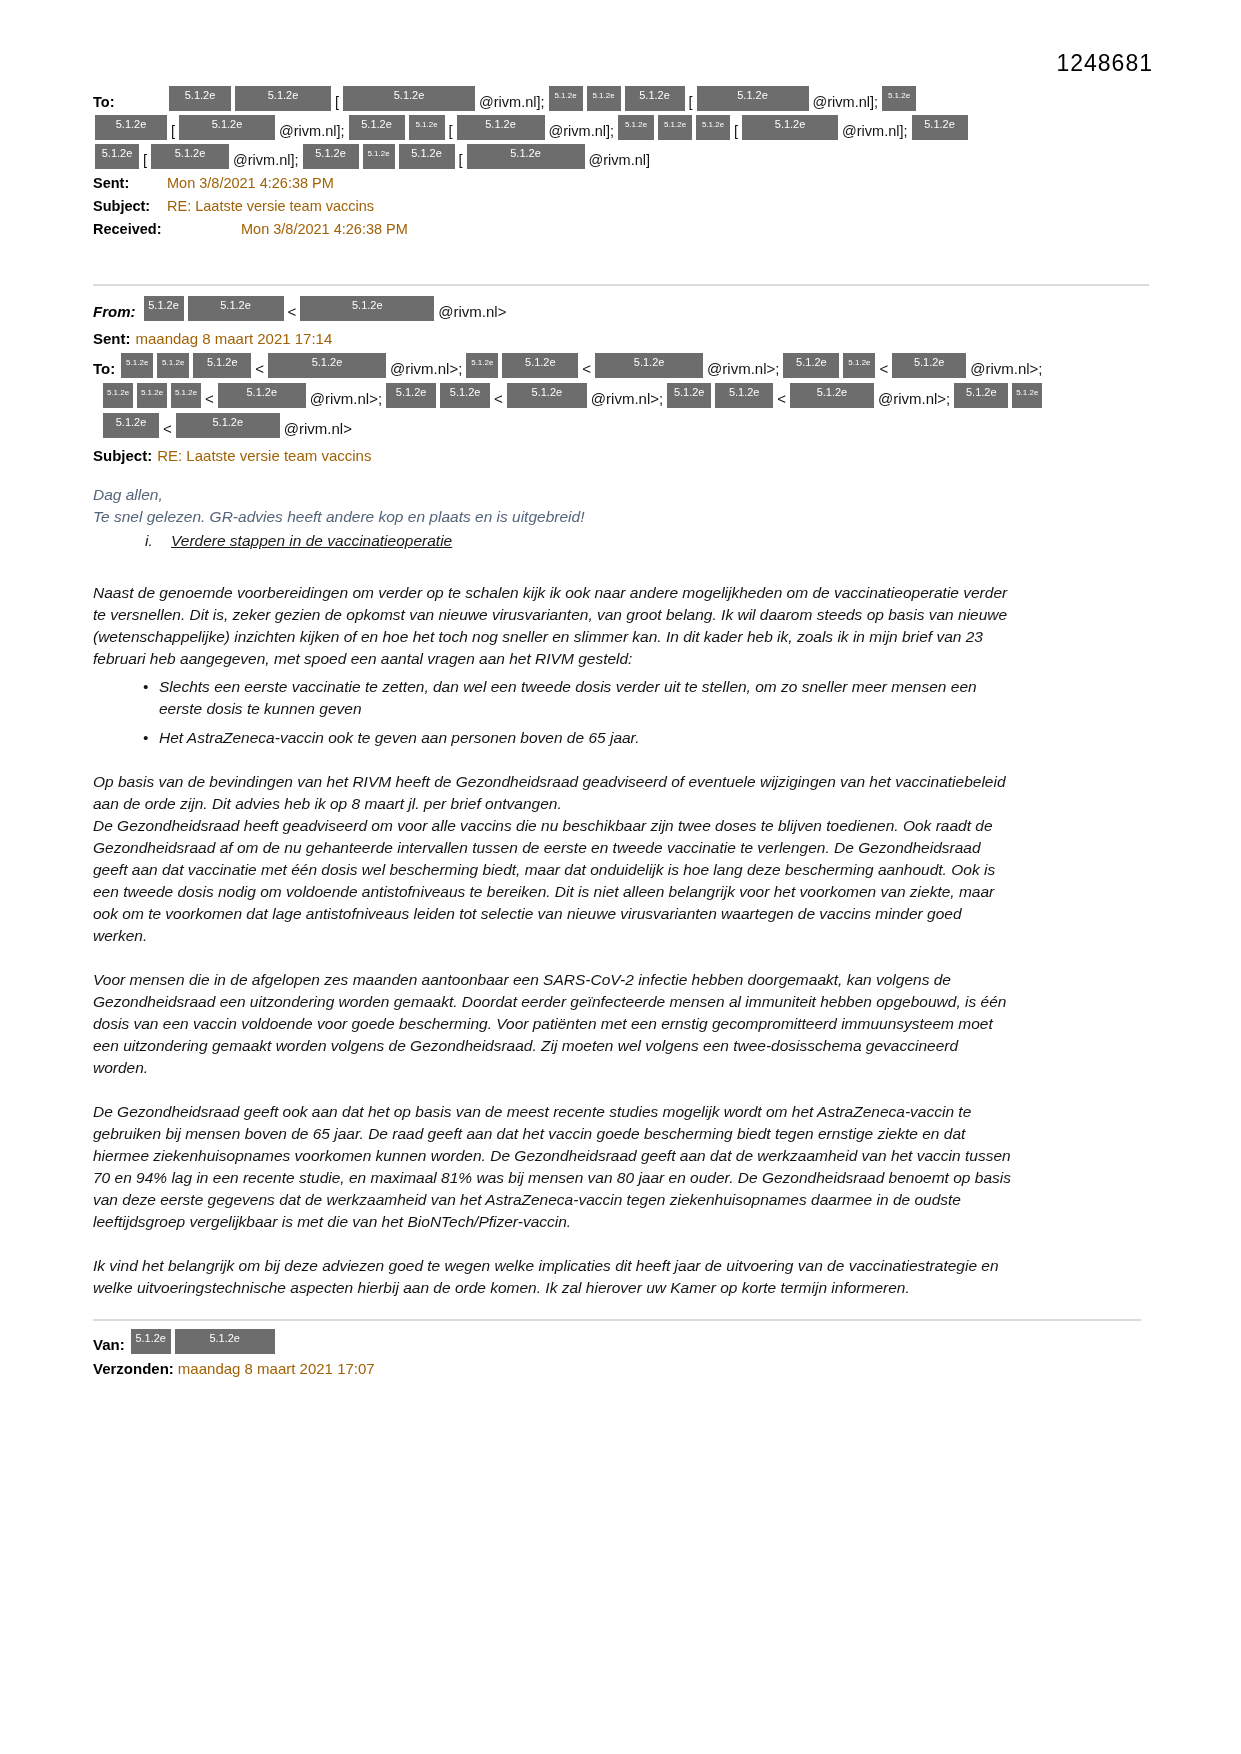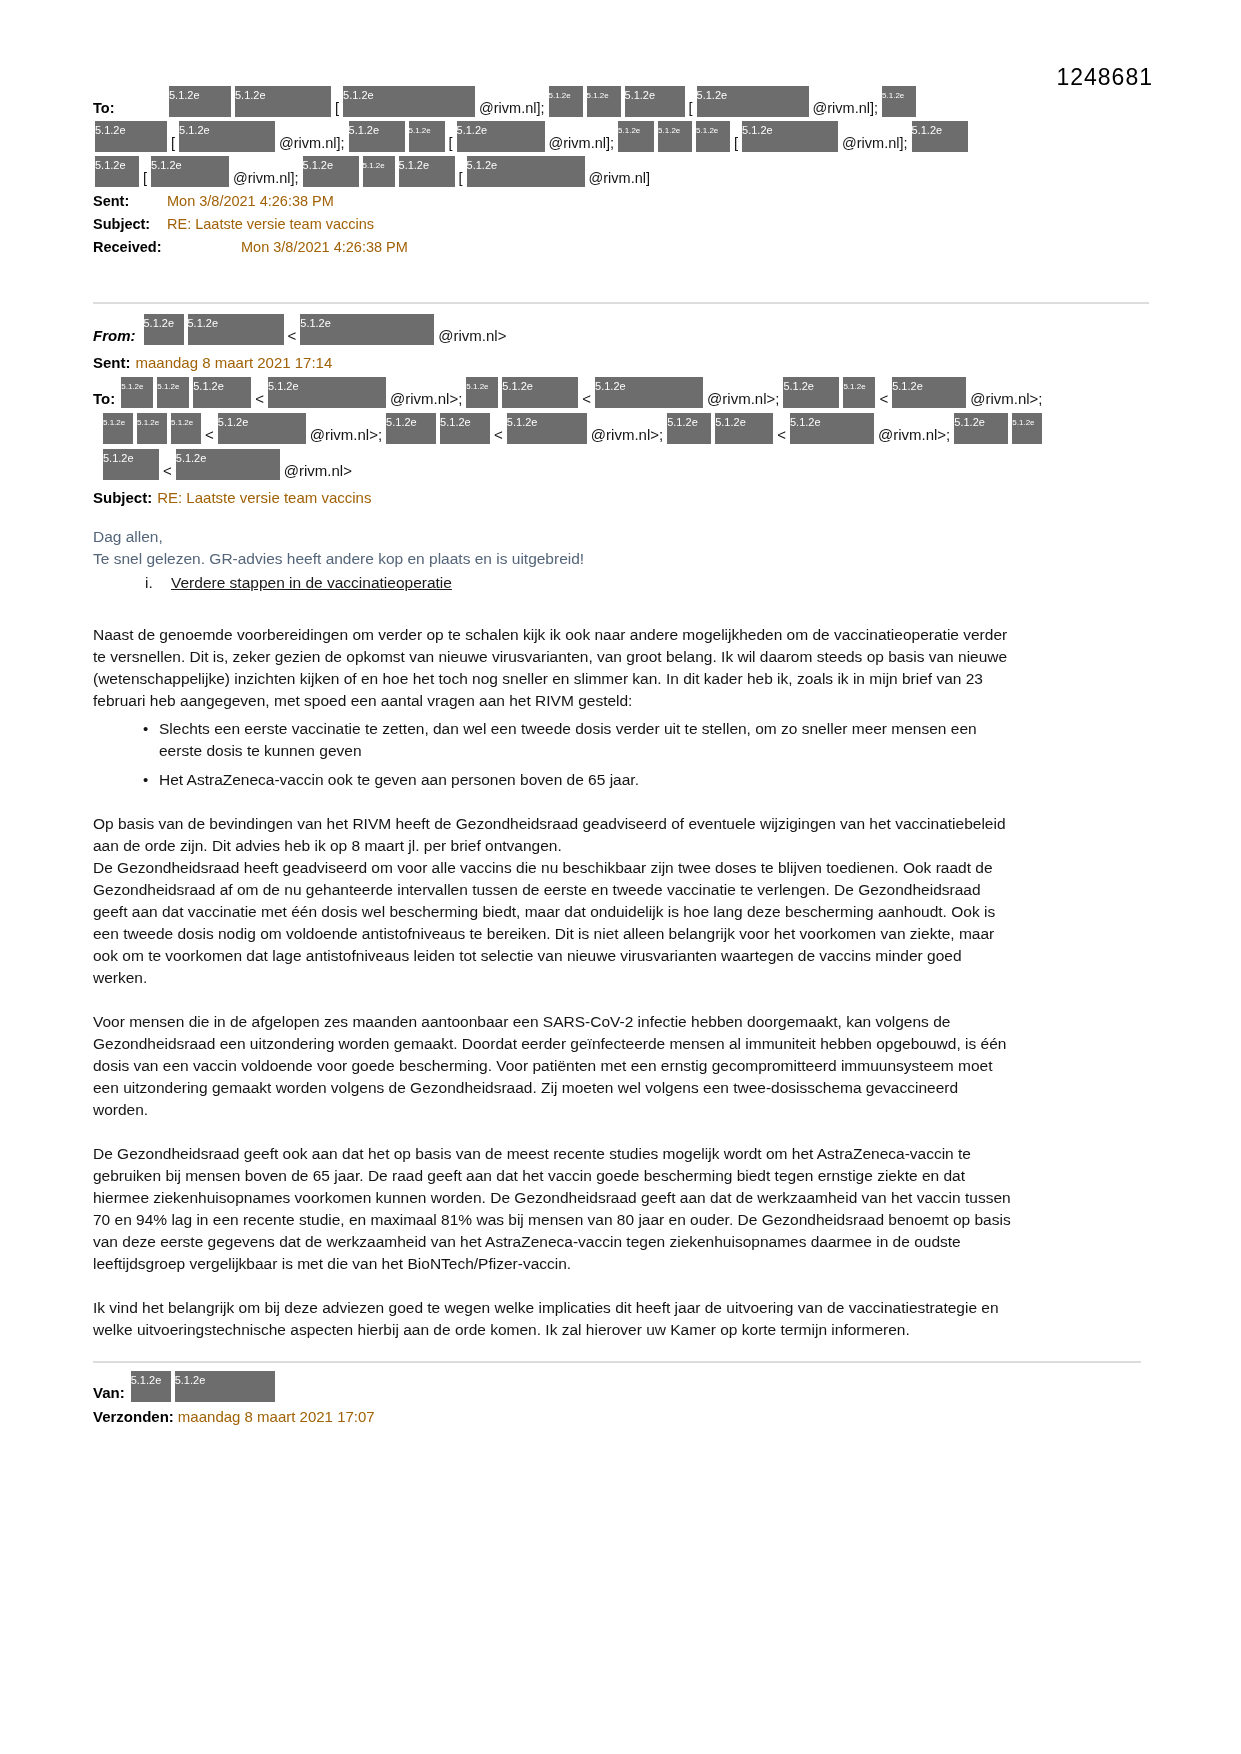--- a/index.html
+++ b/index.html
@@ -5,51 +5,51 @@
   html,body{margin:0;padding:0;background:#ffffff;}
   .page{
     position:relative;
     width:1241px;height:1754px;
     background:#ffffff;
     font-family:"Liberation Sans", sans-serif;
     color:#141414;
     overflow:hidden;
   }
   .docnum{
-    position:absolute;top:64px;right:88px;
+    position:absolute;top:50px;right:88px;
     font-size:23px;letter-spacing:1px;color:#000;
     font-family:"Liberation Sans", sans-serif;
   }
   .content{padding:86px 92px 0 93px;}
 
   
   .hdr-line{white-space:nowrap;line-height:21px;font-size:14.5px;margin:0 0 2px 0;}
   .hlabel{font-weight:bold;color:#000;display:inline-block;}
   .hlabel.w74{width:74px;}
   .hlabel.w148{width:148px;}
   .hval{color:#a16207;}
 
   
   .red{
     display:inline-block;background:#6d6d6d;color:#fefefe;
-    font-size:11px;line-height:19px;height:31px;
+    font-size:11px;line-height:19px;height:25px;text-align:center;
     vertical-align:-4px;margin:0 2px;overflow:hidden;
   }
   .red.sm{font-size:8px;}
   .tk{margin:0 2px;}
 
   .rule{height:2px;background:#dcdcdc;margin:0;width:1056px;}
   .rule.top{margin-top:44px;margin-bottom:10px;}
   .rule.bottom{margin-top:20px;margin-bottom:8px;width:1048px;}
 
   .inner-hdr .hdr-line{line-height:25px;font-size:15px;}
   .inner-hdr .indent{padding-left:8px;}
 
   
-  .msg{width:920px;font-size:15.5px;line-height:22px;color:#141414;}
+  .msg{width:920px;font-size:15.5px;line-height:22px;color:#141414;font-style:italic;}
   .greeting-block{margin-top:16px;color:#546579;}
   .greeting-block div{margin:0;}
   .roman-item{margin-top:2px;padding-left:52px;color:#1a1a1a;}
   .roman-item .marker{display:inline-block;width:26px;}
   .roman-item .item-text{text-decoration:underline;}
   .para{margin:22px 0 0 0;}
   .para.first{margin-top:30px;}
   .subpara{margin:0;}
   ul.bullets{margin:6px 0 0 0;padding-left:66px;list-style:none;}
   ul.bullets li{margin:0 0 7px 0;position:relative;}

